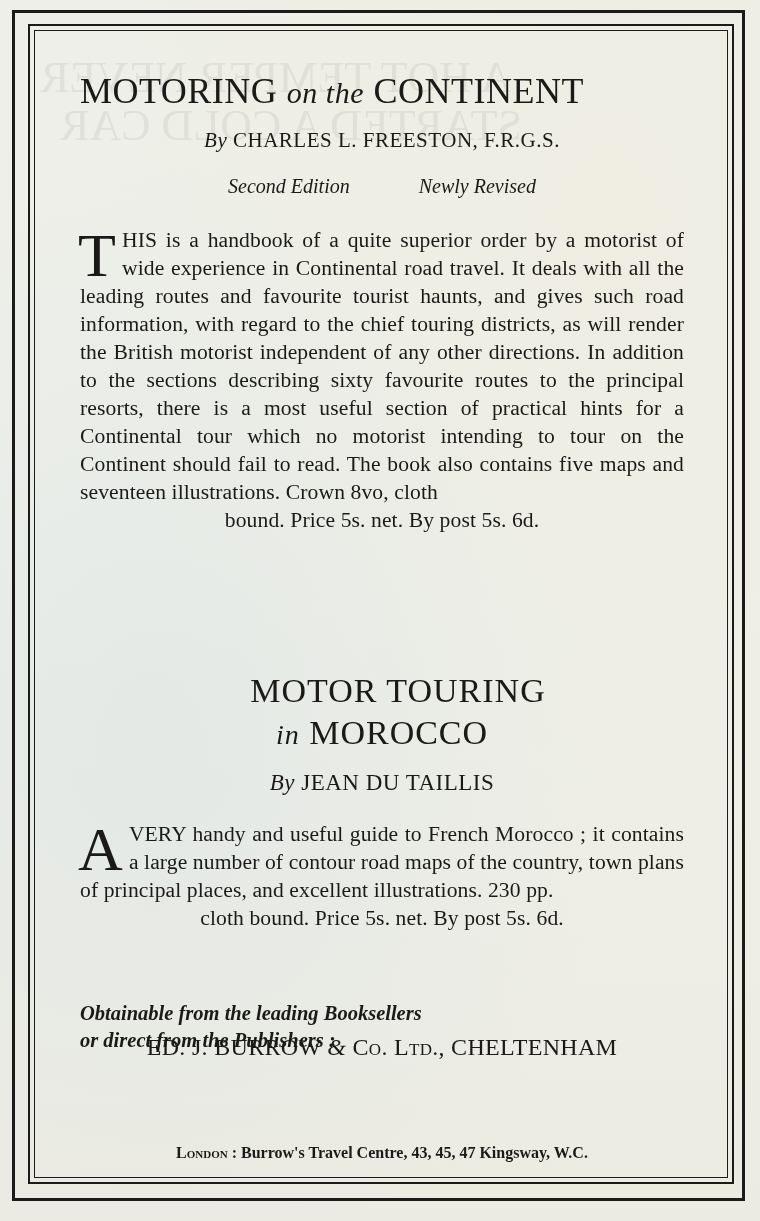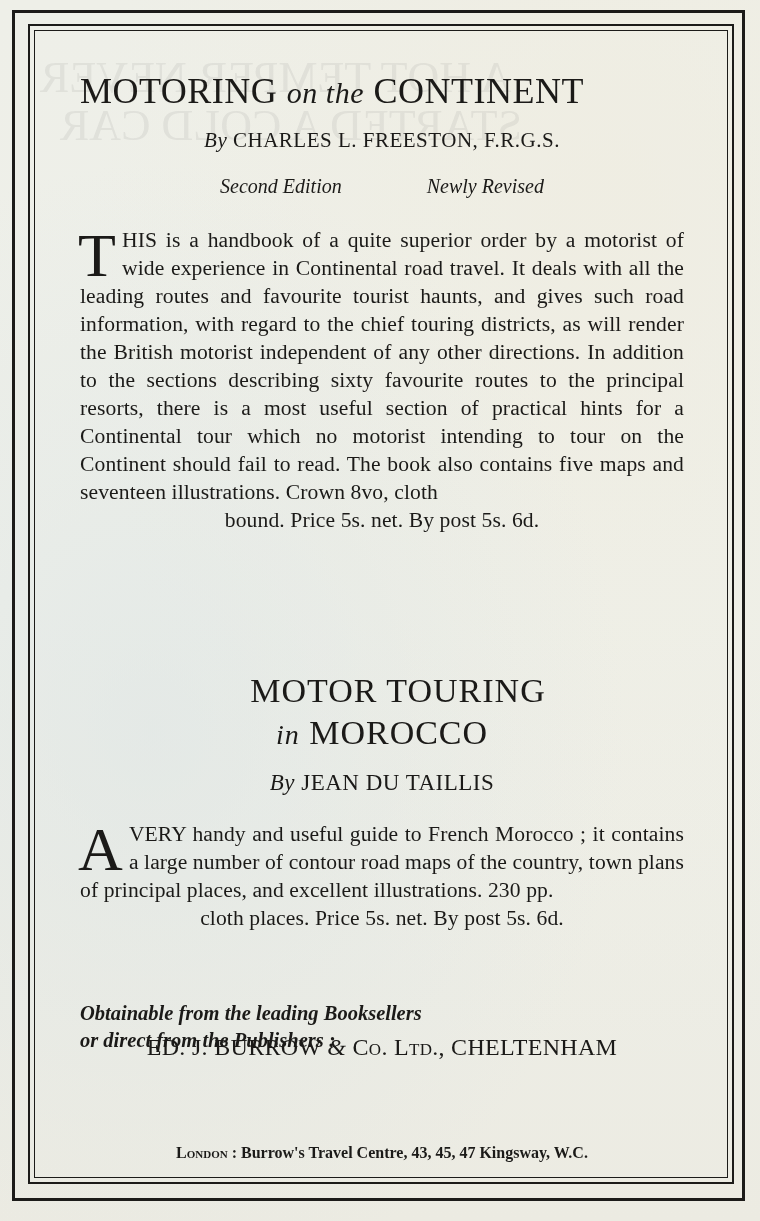--- a/index.html
+++ b/index.html
@@ -71,21 +71,21 @@
     }
     .byline-1 .it, .byline-2 .it { font-style: italic; }
     .edition-line {
       position: absolute;
       top: 175px; left: 0; width: 604px;
       font-size: 20px;
       font-style: italic;
       text-align: center;
       white-space: nowrap;
     }
-    .edition-line span { display: inline-block; margin: 0 40px; }
+    .edition-line span { display: inline-block; margin: 0 32px; }
     .para {
       position: absolute;
       left: 0; width: 604px;
       font-size: 21.6px;
       line-height: 28px;
       text-align: justify;
       letter-spacing: 0.1px;
     }
     .para-1 { top: 226px; }
     .para-2 { top: 820px; }
@@ -204,21 +204,21 @@
     <span>MOROCCO</span>
   </div>
 
   <div class="byline-2">
     <span class="it">By</span>
     <span>JEAN DU TAILLIS</span>
   </div>
 
   <div class="para para-2">
     <span class="dropcap">A</span><span>VERY handy and useful guide to French Morocco ; it contains a large number of contour road maps of the country, town plans of principal places, and excellent illustrations.   230 pp.</span>
-    <span class="last">cloth places.   Price 5s. net.   By post 5s. 6d.</span>
+    <span class="last">cloth bound.   Price 5s. net.   By post 5s. 6d.</span>
   </div>
 
   <div class="obtain">
     <div>Obtainable from the leading Booksellers</div>
     <div>or direct from the Publishers :</div>
   </div>
 
   <div class="publisher">
     <span>ED. J. BURROW</span>
     <span class="amp">&amp;</span>

